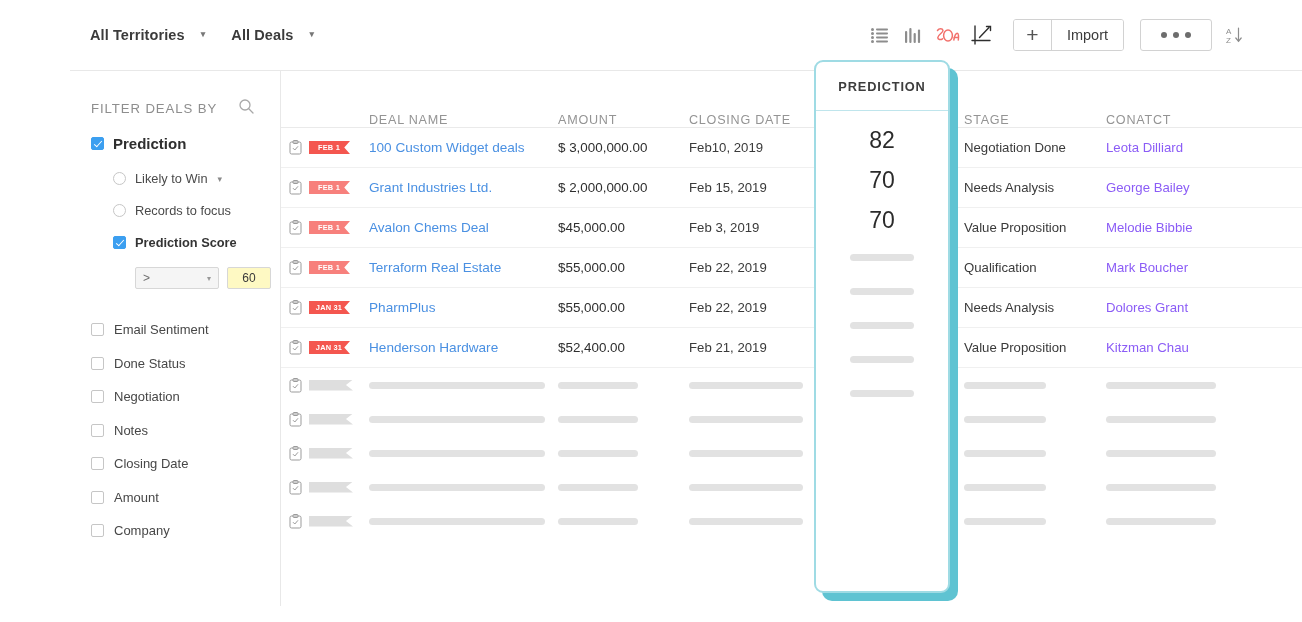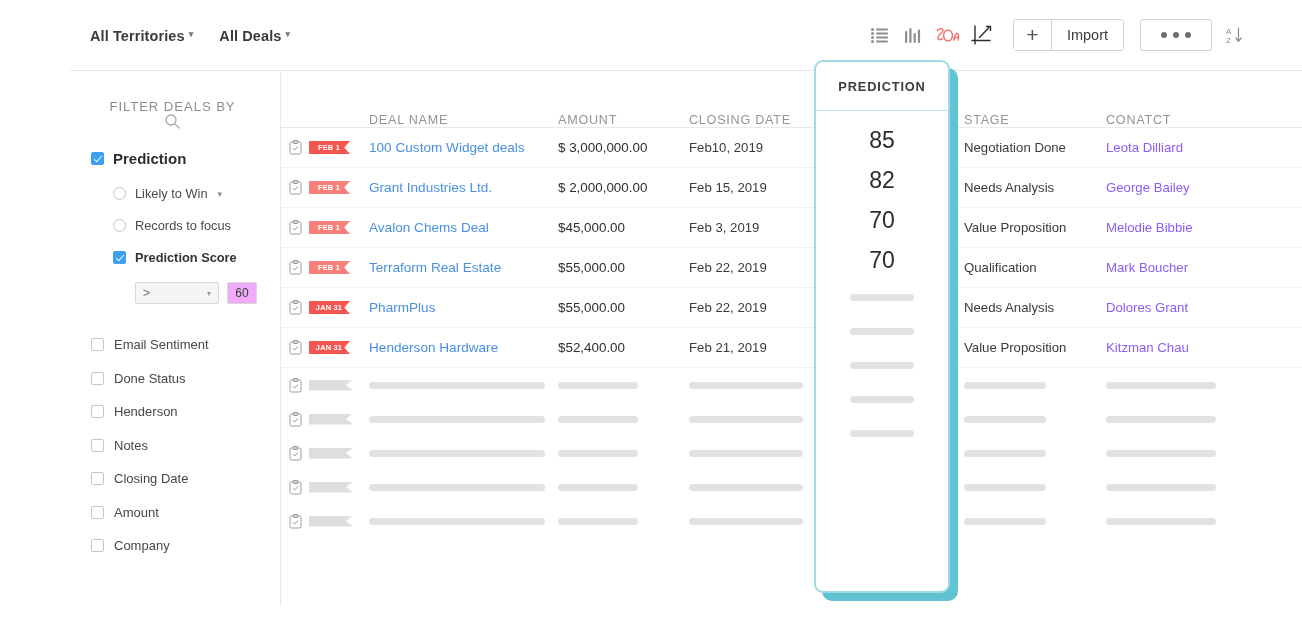--- a/index.html
+++ b/index.html
@@ -19,21 +19,21 @@
   .topbar {
     position: absolute; left: 0; top: 0;
     width: 1302px; height: 70px;
     background: #ffffff;
     display: flex; align-items: center;
   }
   .tb-left { display: flex; align-items: center; padding-left: 90px; gap: 26px; }
   .tb-dd {
     font-size: 14.5px; font-weight: bold; color: #3b3b3b;
     letter-spacing: .1px; cursor: pointer;
-    display: flex; align-items: flex-end; gap: 4px;
+    display: flex; align-items: center; gap: 16px;
   }
   .caret { font-size: 9px; color: #777; line-height: 1.9; }
 
   .tb-right {
     margin-left: auto; padding-right: 58px;
     display: flex; align-items: center; gap: 0;
   }
   .ic-btn {
     width: 34px; height: 32px;
     display: flex; align-items: center; justify-content: center;
@@ -69,21 +69,20 @@
   }
   .sidebar {
     position: absolute; left: 70px; top: 71px;
     width: 211px; height: 535px;
     background: #ffffff;
     border-right: 1px solid #e8e8e8;
   }
   .sb-title-row {
     display: flex; align-items: center; justify-content: space-between;
     padding: 28px 26px 0 21px;
-    flex-direction: column;
   }
   .sb-title {
     font-size: 13.2px; color: #8e8e8e; letter-spacing: .9px;
   }
   .sb-list { padding: 17px 0 0 21px; }
 
   .chk {
     width: 13px; height: 13px; border-radius: 2px;
     border: 1px solid #c6c6c6; background: #fff;
     flex: none; position: relative;
@@ -119,22 +118,22 @@
     padding-left: 44px; margin-bottom: 24px;
   }
   .sel {
     width: 84px; height: 22px; border: 1px solid #d7d7d7; border-radius: 2px;
     background: #f5f5f5; display: flex; align-items: center;
     justify-content: space-between; padding: 0 7px;
     font-size: 12px; color: #6e6e6e; cursor: pointer;
   }
   .sel .c { font-size: 8px; color: #999; }
   .num-box {
-    width: 30px; height: 22px; border: 1px solid #d7d7d7; border-radius: 2px;
-    background: #f0abfc; display: flex; align-items: center; justify-content: center;
+    width: 44px; height: 22px; border: 1px solid #d7d7d7; border-radius: 2px;
+    background: #fef9c3; display: flex; align-items: center; justify-content: center;
     font-size: 12px; color: #3a3a3a; cursor: text;
   }
 
   .opt-row {
     display: flex; align-items: center; gap: 10px;
     margin-bottom: 0; height: 33.5px;
   }
   .opt-row .lbl { font-size: 13px; color: #474747; }
 
   
@@ -356,21 +355,21 @@
         <div class="opt-row">
           <span class="chk"></span>
           <span class="lbl">Email Sentiment</span>
         </div>
         <div class="opt-row">
           <span class="chk"></span>
           <span class="lbl">Done Status</span>
         </div>
         <div class="opt-row">
           <span class="chk"></span>
-          <span class="lbl">Henderson</span>
+          <span class="lbl">Negotiation</span>
         </div>
         <div class="opt-row">
           <span class="chk"></span>
           <span class="lbl">Notes</span>
         </div>
         <div class="opt-row">
           <span class="chk"></span>
           <span class="lbl">Closing Date</span>
         </div>
         <div class="opt-row">
@@ -625,23 +624,20 @@
       </div>
   </div>
 
   <div class="pred-shadow"></div>
   <div class="pred-card">
     <div class="pred-head">
       <div class="t">PREDICTION</div>
     </div>
     <div class="pred-rows" id="predrows">
         <div class="pred-row">
-          <span class="pred-val">85</span>
-        </div>
-        <div class="pred-row">
           <span class="pred-val">82</span>
         </div>
         <div class="pred-row">
           <span class="pred-val">70</span>
         </div>
         <div class="pred-row">
           <span class="pred-val">70</span>
         </div>
         <div class="pred-row skel">
           <div class="sk"></div>

